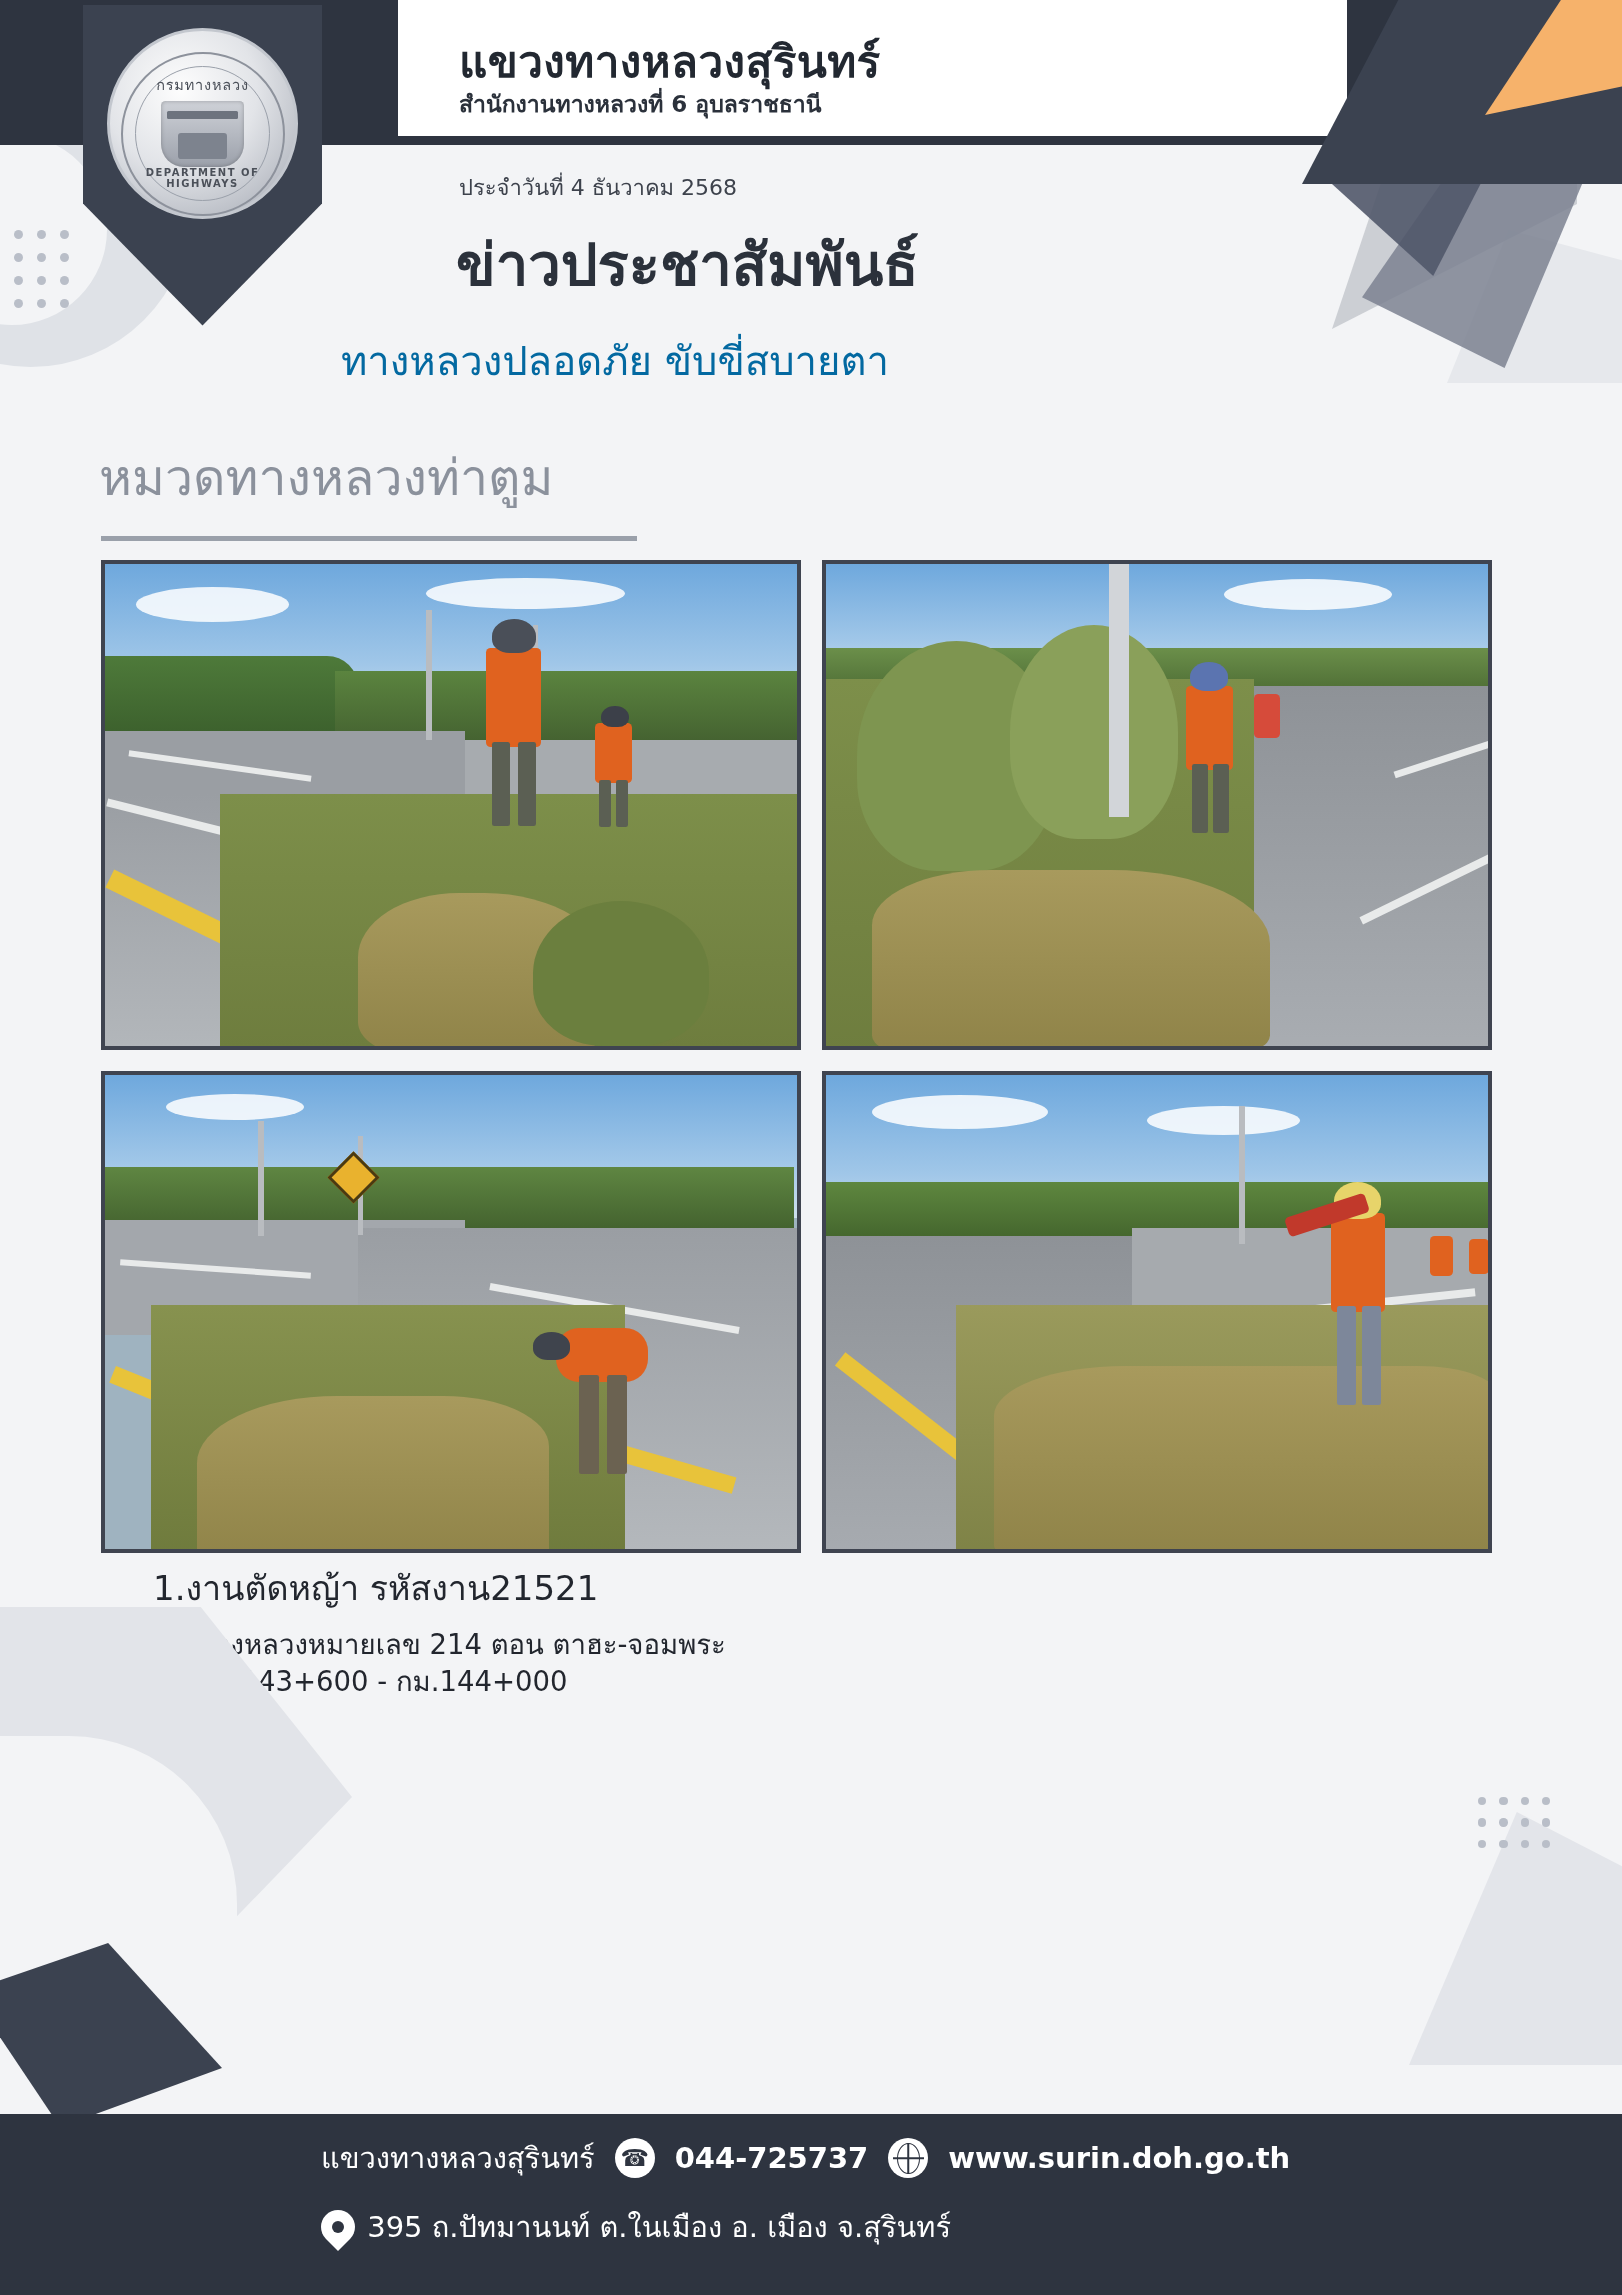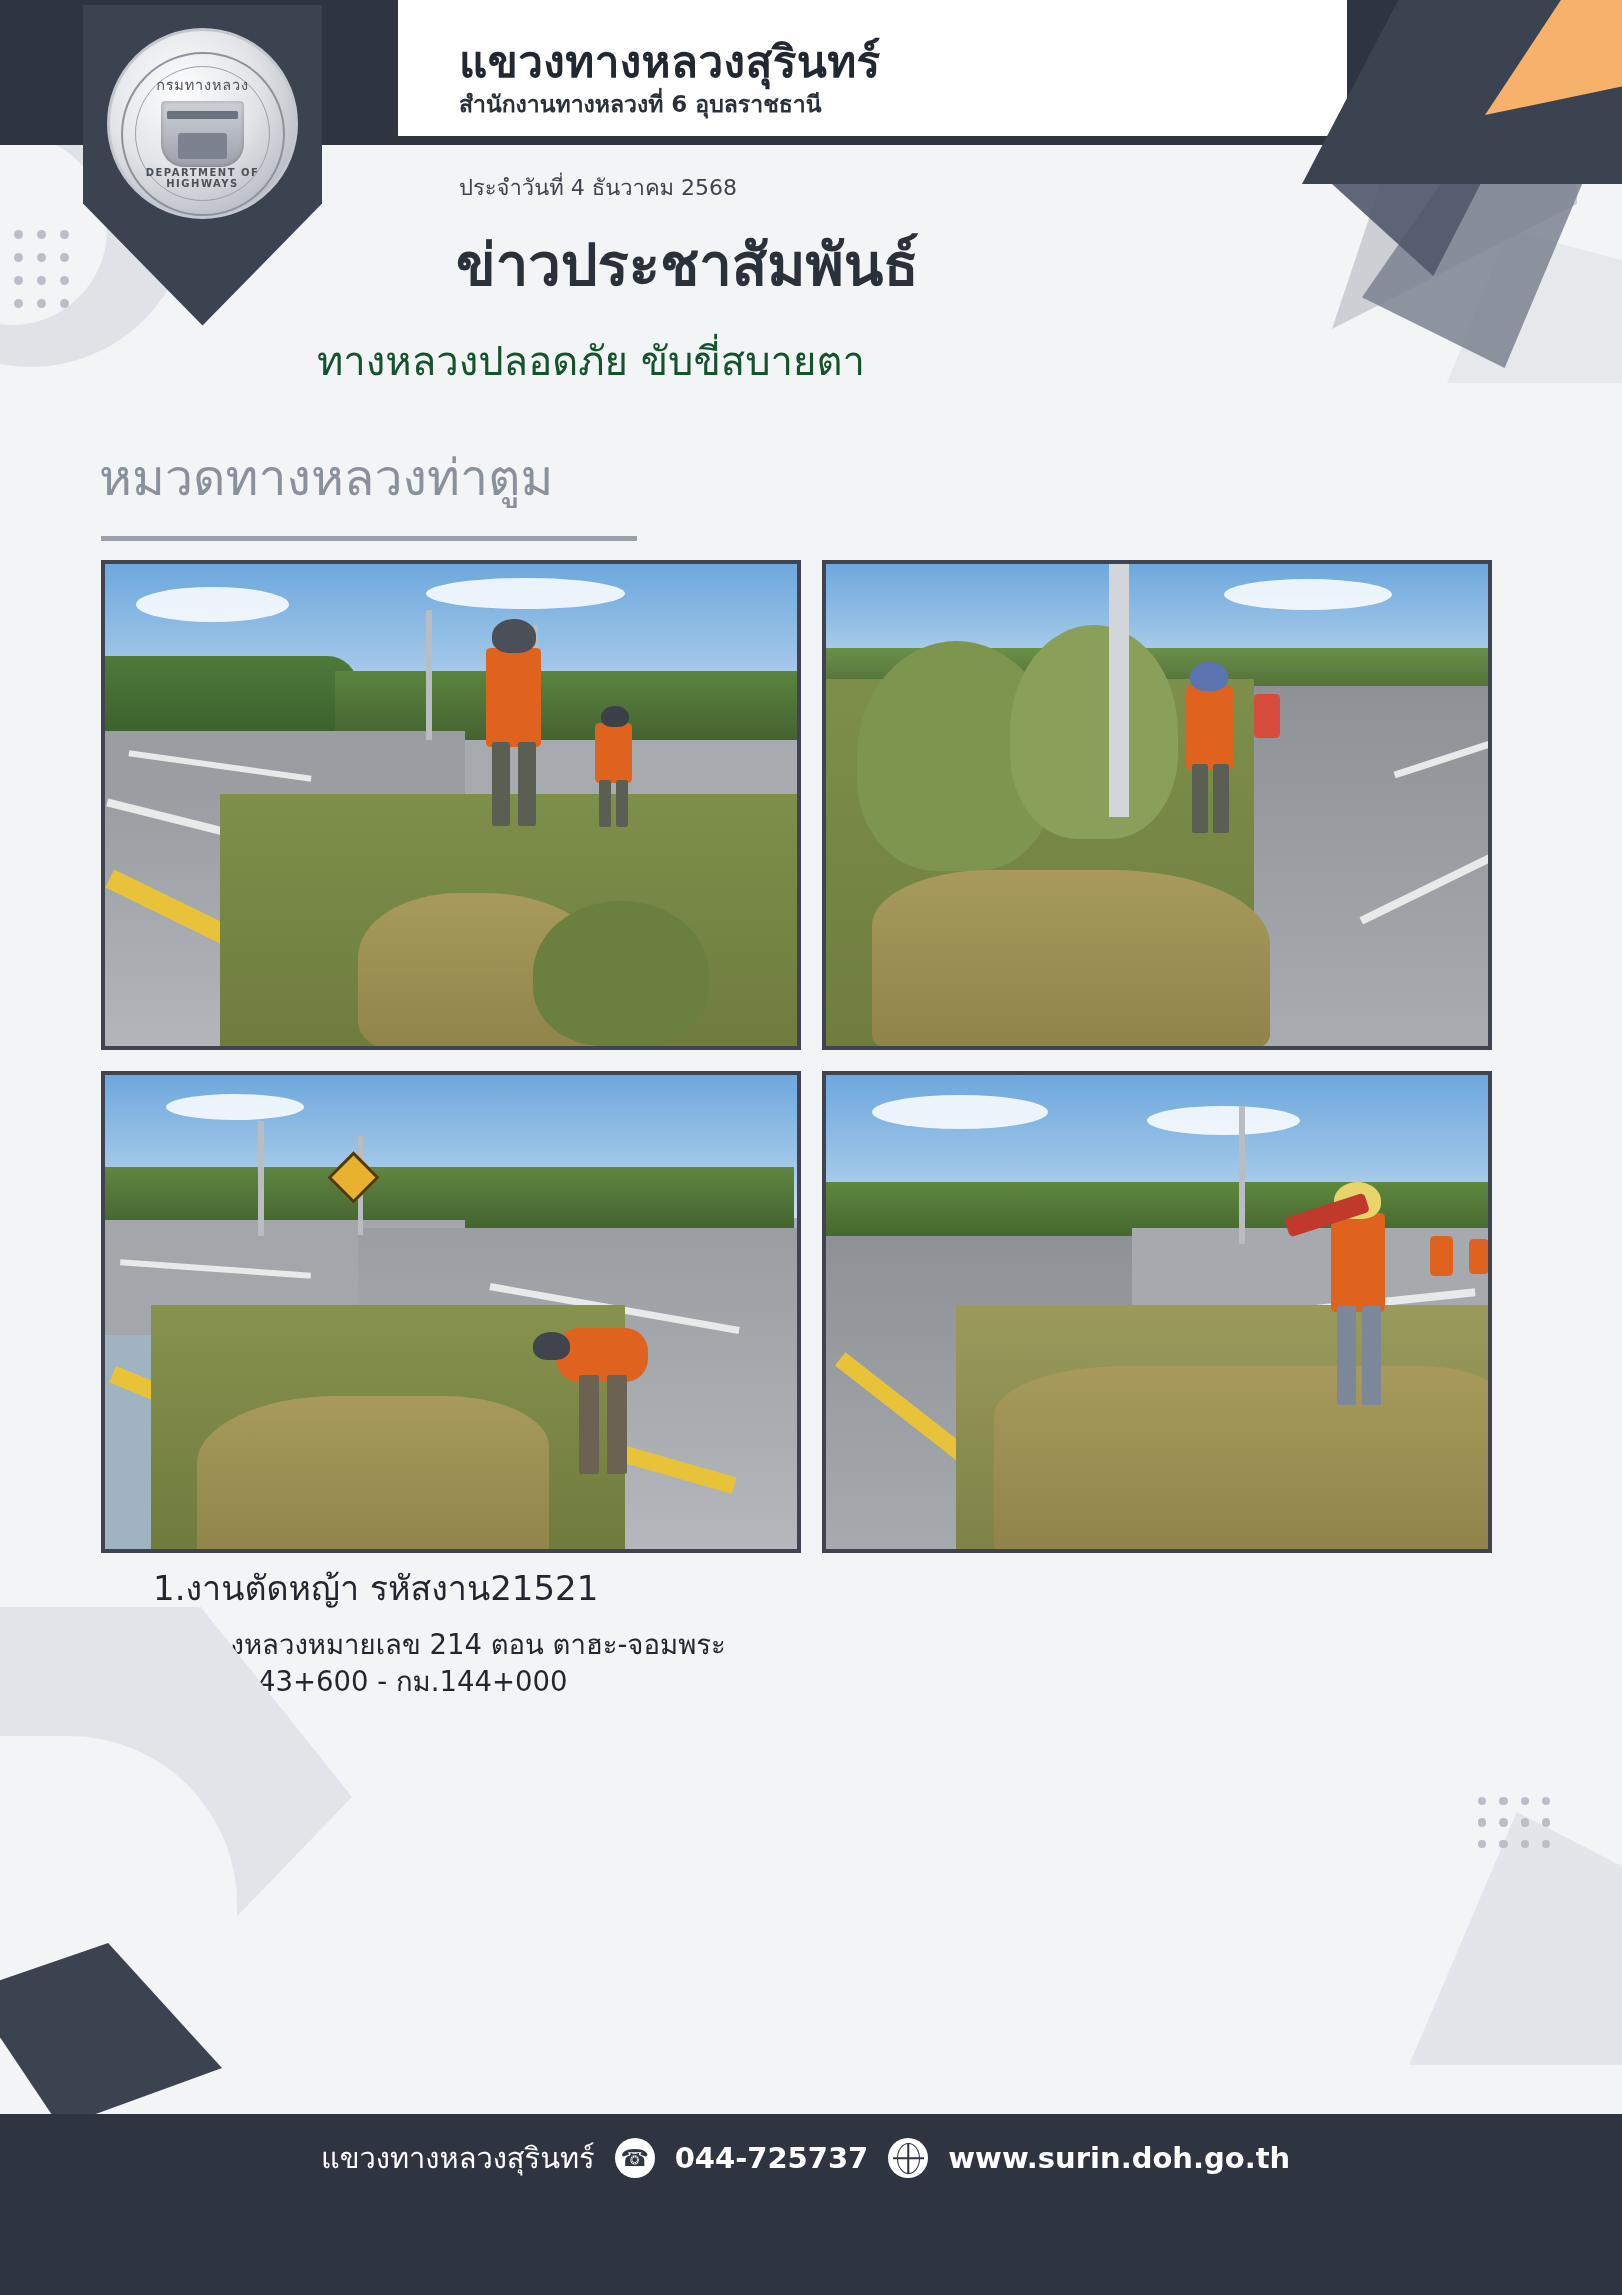--- a/index.html
+++ b/index.html
@@ -180,22 +180,22 @@
     white-space: nowrap;
   }
   .headline {
     position: absolute;
     left: 456px; top: 218px;
     font-size: 58px; font-weight: bold; color: #2b313b;
     white-space: nowrap;
   }
   .subheadline {
     position: absolute;
-    left: 317px; top: 329px;
-    font-size: 40px; color: #14532d;
+    left: 341px; top: 329px;
+    font-size: 40px; color: #0369a1;
     white-space: nowrap;
   }
   .section-title {
     position: absolute;
     left: 99px; top: 438px;
     font-size: 50px; color: #8b919c;
     white-space: nowrap;
   }
   .section-rule {
     position: absolute;
@@ -511,16 +511,20 @@
   <div class="footer-wrap">
     <div class="foot-row1">
       <span class="foot-text">แขวงทางหลวงสุรินทร์</span>
       <span class="circ-icon">☎</span>
       <span class="foot-text bold">044-725737</span>
       <span class="circ-icon globe">
           <b></b>
         </span>
       <span class="foot-text bold">www.surin.doh.go.th</span>
     </div>
+    <div class="foot-row2">
+      <span class="pin-icon"></span>
+      <span class="foot-text">395 ถ.ปัทมานนท์ ต.ในเมือง อ. เมือง จ.สุรินทร์</span>
+    </div>
   </div>
 
 </div>
 
 
 </body></html>

